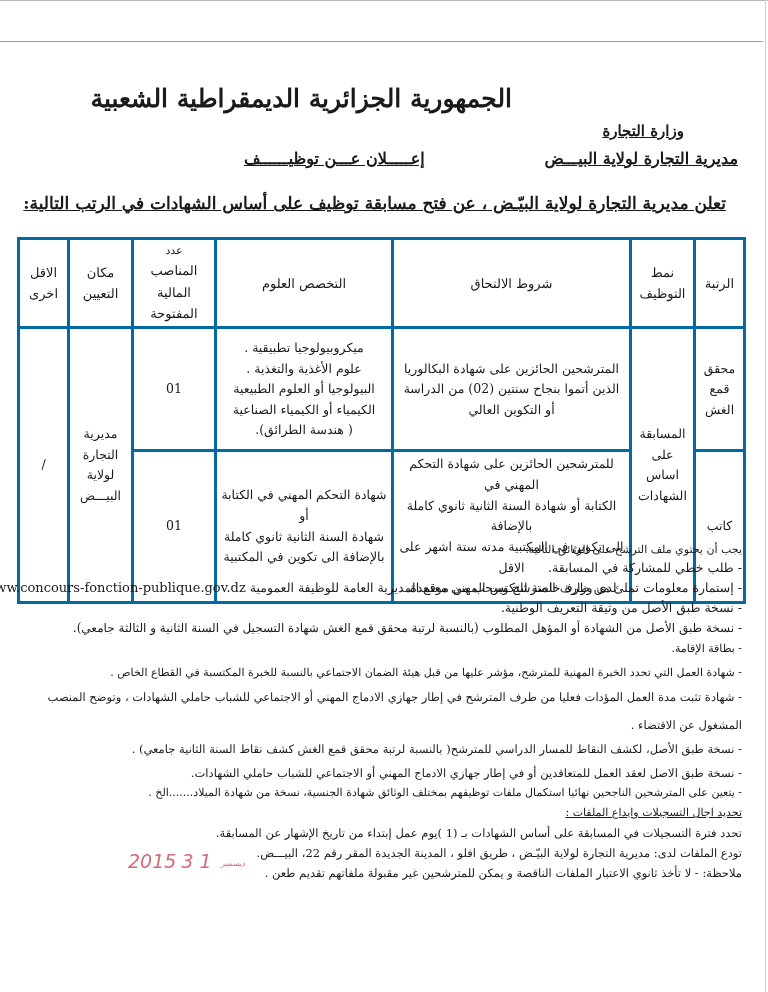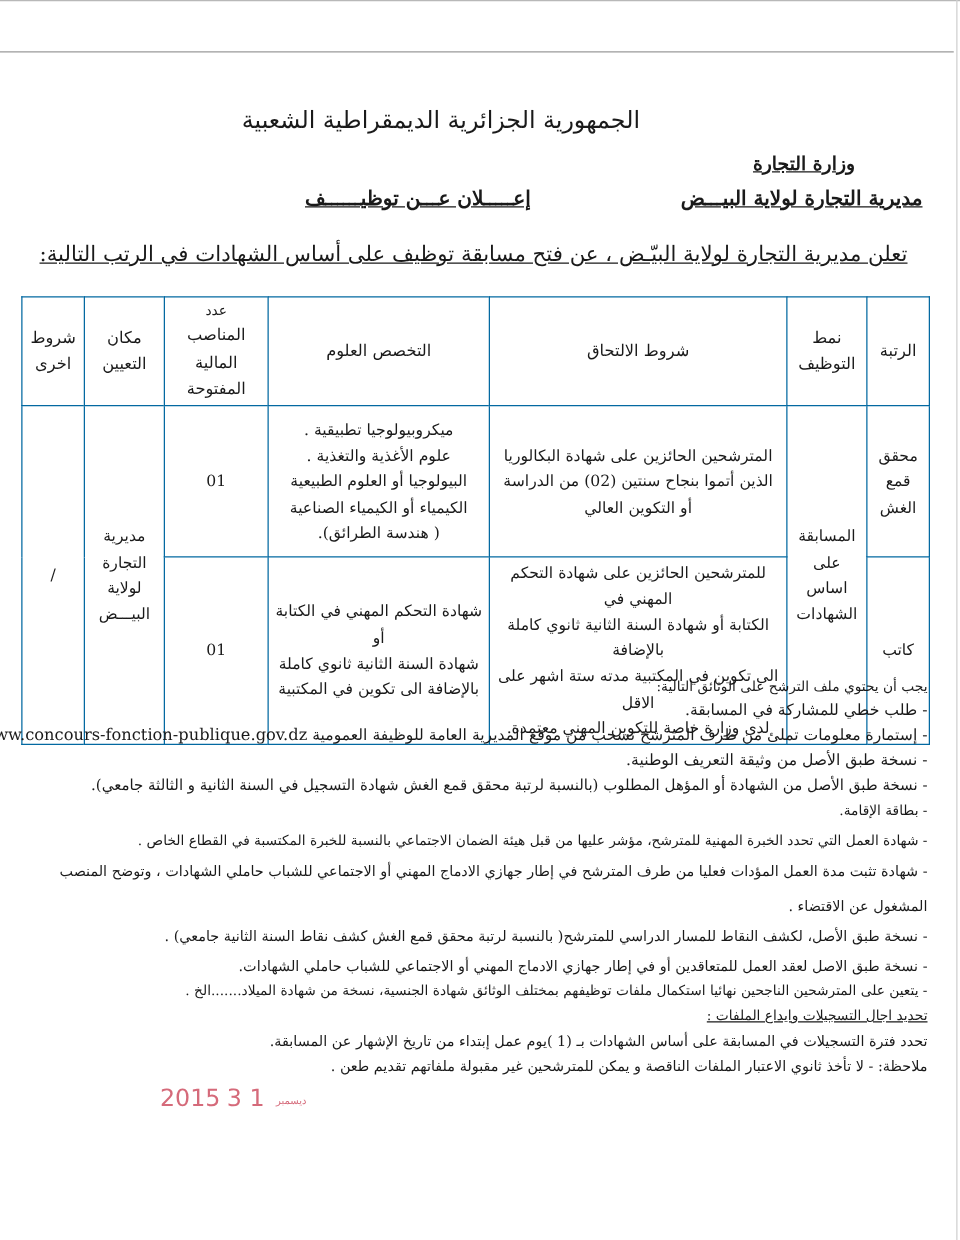--- a/index.html
+++ b/index.html
@@ -4,46 +4,46 @@
 <style>
   html, body { margin:0; padding:0; }
   body {
     width:768px; height:992px; background:#ffffff; position:relative; overflow:hidden;
     font-family:"DejaVu Serif", serif; color:#1a1a1a;
   }
   .topline { position:absolute; left:0; top:0; width:768px; height:1px; background:#b8b8b8; }
   .sepline { position:absolute; left:0; top:41px; width:763px; height:1px; background:#9a9a9a; }
   .rightedge { position:absolute; right:2px; top:0; width:1px; height:992px; background:#d0d0d0; }
   .abs { position:absolute; direction:rtl; white-space:nowrap; }
-  #republic { top:84px; left:262px; width:250px; text-align:center; font-size:19px; font-weight:normal; }
+  #republic { top:84px; left:262px; width:250px; text-align:center; font-size:25px; font-weight:bold; }
   #ministry { top:122px; right:84px; font-size:15px; font-weight:bold; text-decoration:underline; }
   #directorate { top:149px; right:30px; font-size:16px; font-weight:bold; text-decoration:underline; }
   #announce-title { top:149px; left:244px; font-size:16px; font-weight:bold; text-decoration:underline; letter-spacing:1px; }
-  #intro { top:193px; right:42px; font-size:17px; font-weight:normal; text-decoration:underline; }
+  #intro { top:193px; right:42px; font-size:17px; font-weight:bold; text-decoration:underline; }
 
   table.posts {
     position:absolute; left:17px; top:237px; width:726px; border-collapse:collapse; direction:rtl;
     font-size:12.5px; table-layout:fixed;
   }
   table.posts td, table.posts th {
-    border:1px solid #0369a1; text-align:center; vertical-align:middle; padding:2px 4px; line-height:1.65;
+    border:3px solid #0369a1; text-align:center; vertical-align:middle; padding:2px 4px; line-height:1.65;
     font-weight:normal;
   }
   table.posts th { height:74px; font-size:13px; }
   .rowA td { height:116px; }
   .rowB td { height:90px; }
   td.right-text { text-align:right; }
   .cell-small { font-size:11px; }
 
   .docs { position:absolute; right:26px; top:542px; width:720px; direction:rtl; font-size:12.5px; }
   .docs .line { text-align:right; white-space:nowrap; height:20px; line-height:20px; }
   .docs .docs-head { font-size:11px; height:16px; line-height:16px; }
   .docs .url { font-family:"DejaVu Serif", serif; font-size:13px; direction:ltr; unicode-bidi:embed; }
   .docs .wrap { white-space:normal; height:auto; line-height:28px; }
-  .stamp { position:absolute; left:128px; top:868px; color:#d56a7a; font-family:"DejaVu Sans", sans-serif; direction:ltr; white-space:nowrap; }
+  .stamp { position:absolute; left:128px; top:850px; color:#d56a7a; font-family:"DejaVu Sans", sans-serif; direction:ltr; white-space:nowrap;font-style:italic; }
   .stamp .big { font-size:19px; }
   .stamp .mid { font-size:8px; vertical-align:middle; margin:0 4px; }
 </style>
 </head>
 <body>
 
 <div class="topline"></div>
 <div class="sepline"></div>
 <div class="rightedge"></div>
 
@@ -67,21 +67,21 @@
       <tr>
     <th>الرتبة</th>
     <th>نمط التوظيف</th>
     <th>شروط الالتحاق</th>
     <th>التخصص العلوم</th>
     <th>
       <div class="cell-small">عدد</div>
       <div>المناصب المالية المفتوحة</div>
     </th>
     <th>مكان التعيين</th>
-    <th>شروط اخرى</th>
+    <th>الاقل اخرى</th>
   </tr>
   <tr class="rowA">
     <td>محقق قمع الغش</td>
     <td rowspan="2">المسابقة على اساس الشهادات</td>
     <td class="right-text" style="white-space:normal;">المترشحين الحائزين على شهادة البكالوريا الذين أتموا بنجاح سنتين (02) من الدراسة أو التكوين العالي</td>
     <td class="right-text">
       <div>ميكروبيولوجيا تطبيقية .</div>
       <div>علوم الأغذية والتغذية .</div>
       <div>البيولوجيا أو العلوم الطبيعية</div>
       <div>الكيمياء أو الكيمياء الصناعية</div>
@@ -119,20 +119,21 @@
   <div class="line">- نسخة طبق الأصل من وثيقة التعريف الوطنية.</div>
   <div class="line" style="font-size:12px">- نسخة طبق الأصل من الشهادة أو المؤهل المطلوب (بالنسبة لرتبة محقق قمع الغش شهادة التسجيل في السنة الثانية و الثالثة جامعي).</div>
   <div class="line" style="font-size:11px;margin-top:1px">- بطاقة الإقامة.</div>
   <div class="line" style="font-size:11px;margin-top:4px">- شهادة العمل التي تحدد الخبرة المهنية للمترشح، مؤشر عليها من قبل هيئة الضمان الاجتماعي بالنسبة للخبرة المكتسبة في القطاع الخاص .</div>
   <div class="line wrap" style="font-size:11.5px">- شهادة تثبت مدة العمل المؤدات فعليا من طرف المترشح في إطار جهازي الادماج المهني أو الاجتماعي للشباب حاملي الشهادات ، وتوضح المنصب المشغول عن الاقتضاء .</div>
   <div class="line" style="font-size:11.5px">- نسخة طبق الأصل، لكشف النقاط للمسار الدراسي للمترشح( بالنسبة لرتبة محقق قمع الغش كشف نقاط السنة الثانية جامعي) .</div>
   <div class="line" style="font-size:11.5px;margin-top:4px">- نسخة طبق الاصل لعقد العمل للمتعاقدين أو في إطار جهازي الادماج المهني أو الاجتماعي للشباب حاملي الشهادات.</div>
   <div class="line" style="font-size:11px">- يتعين على المترشحين الناجحين نهائيا استكمال ملفات توظيفهم بمختلف الوثائق شهادة الجنسية، نسخة من شهادة الميلاد.......الخ .</div>
   <div class="line" style="font-size:11px;text-decoration:underline">تحديد اجال التسجيلات وايداع الملفات :</div>
   <div class="line" style="font-size:11.5px">تحدد فترة التسجيلات في المسابقة على أساس الشهادات بـ (1 )يوم عمل إبتداء من تاريخ الإشهار عن المسابقة.</div>
+  <div class="line" style="font-size:11.5px">تودع الملفات لدى: مديرية التجارة لولاية البيّـض ، طريق افلو ، المدينة الجديدة المقر رقم 22، البيـــض.</div>
   <div class="line" style="font-size:11.5px">ملاحظة: - لا تأخذ ثانوي الاعتبار الملفات الناقصة و يمكن للمترشحين غير مقبولة ملفاتهم تقديم طعن .</div>
 </div>
 
 <div class="stamp">
   <span class="big">2015</span>
   <span class="mid">ديسمبر</span>
   <span class="big">1 3</span>
 </div>
 
 </body></html>

